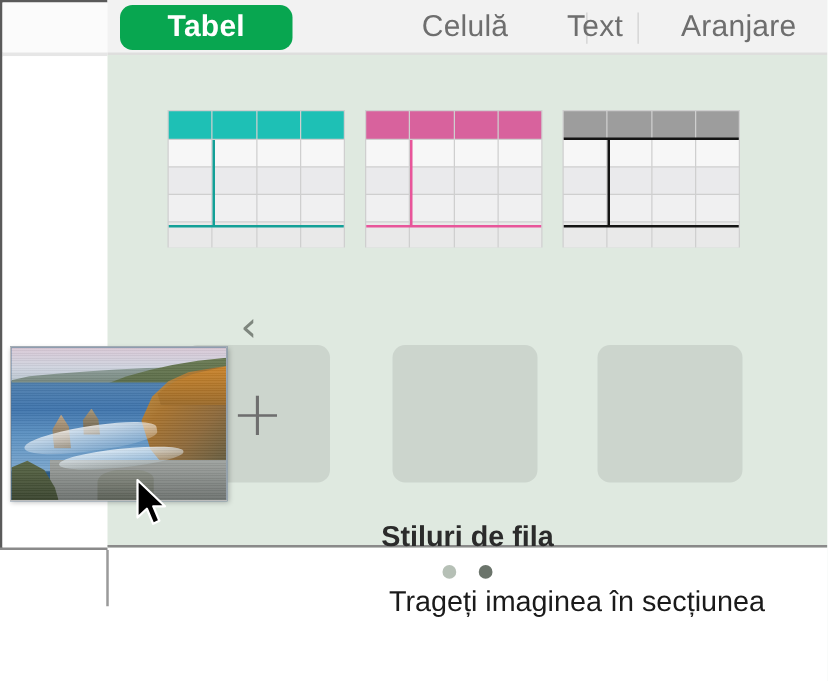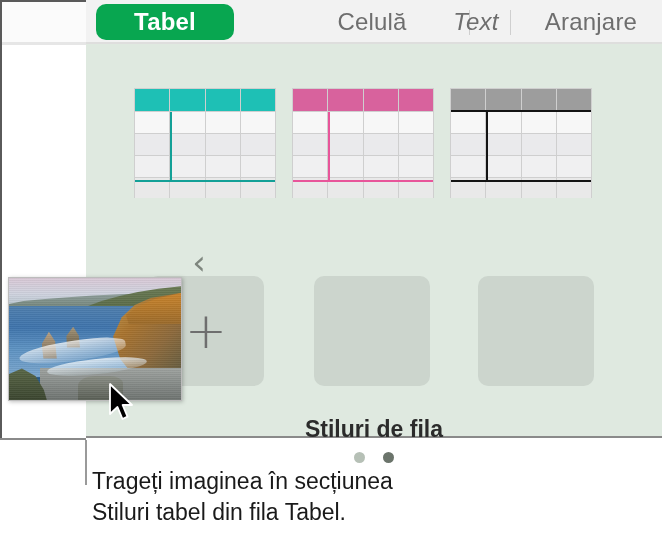--- a/index.html
+++ b/index.html
@@ -290,41 +290,42 @@
     width: 2px; height: 45px;
     background: #9a9a9a;
   }
   .caption {
     position: absolute;
     left: 92px; top: 466px;
     width: 520px;
     font-size: 23px;
     line-height: 31px;
     color: #1a1a1a;
+    text-align: right;
   }
 </style>
 </head>
 <body>
 
 <div id="root">
 
   <div class="doc-left-border"></div>
   <div class="doc-top-border"></div>
   <div class="doc-white-strip"></div>
   <div class="doc-hair"></div>
   <div class="doc-white-body"></div>
   <div class="doc-bottom-border"></div>
 
   <div class="panel">
 
     <div class="tabbar">
       <div class="tab" style="left:222px;width:128px;">Celulă</div>
       <div class="tab selected" style="left:10px;width:138px;">Tabel</div>
       <div class="tab-sep" style="left:383px;"></div>
-      <div class="tab" style="left:300px;width:180px;font-style:italic;">Text</div>
+      <div class="tab" style="left:300px;width:180px;">Text</div>
       <div class="tab-sep" style="left:424px;"></div>
       <div class="tab" style="left:435px;width:140px;text-align:center;">Aranjare</div>
     </div>
 
     <div class="styles-area">
 
       <div class="thumb" style="left:48px;">
         <div class="t-row t-head">
           <div class="t-cell" style="background:#1ec0b5"></div>
           <div class="t-cell" style="background:#1ec0b5"></div>
@@ -466,16 +467,15 @@
 
   <div class="cursor">
     <svg width="26" height="40" viewBox="0 0 26 40">
       <path d="M2 1 L2 31 L9.5 24 L14.5 36 L19.5 33.6 L14.6 22 L24 22 Z" fill="#000000" stroke="#ffffff" stroke-width="1.8" stroke-linejoin="round"></path>
     </svg>
   </div>
 
   <div class="leader"></div>
   <div class="caption">
     <div>Trageți imaginea în secțiunea</div>
-    <div>Stiluri tabel din fila Tabel.</div>
   </div>
 
 </div>
 
 </body></html>

